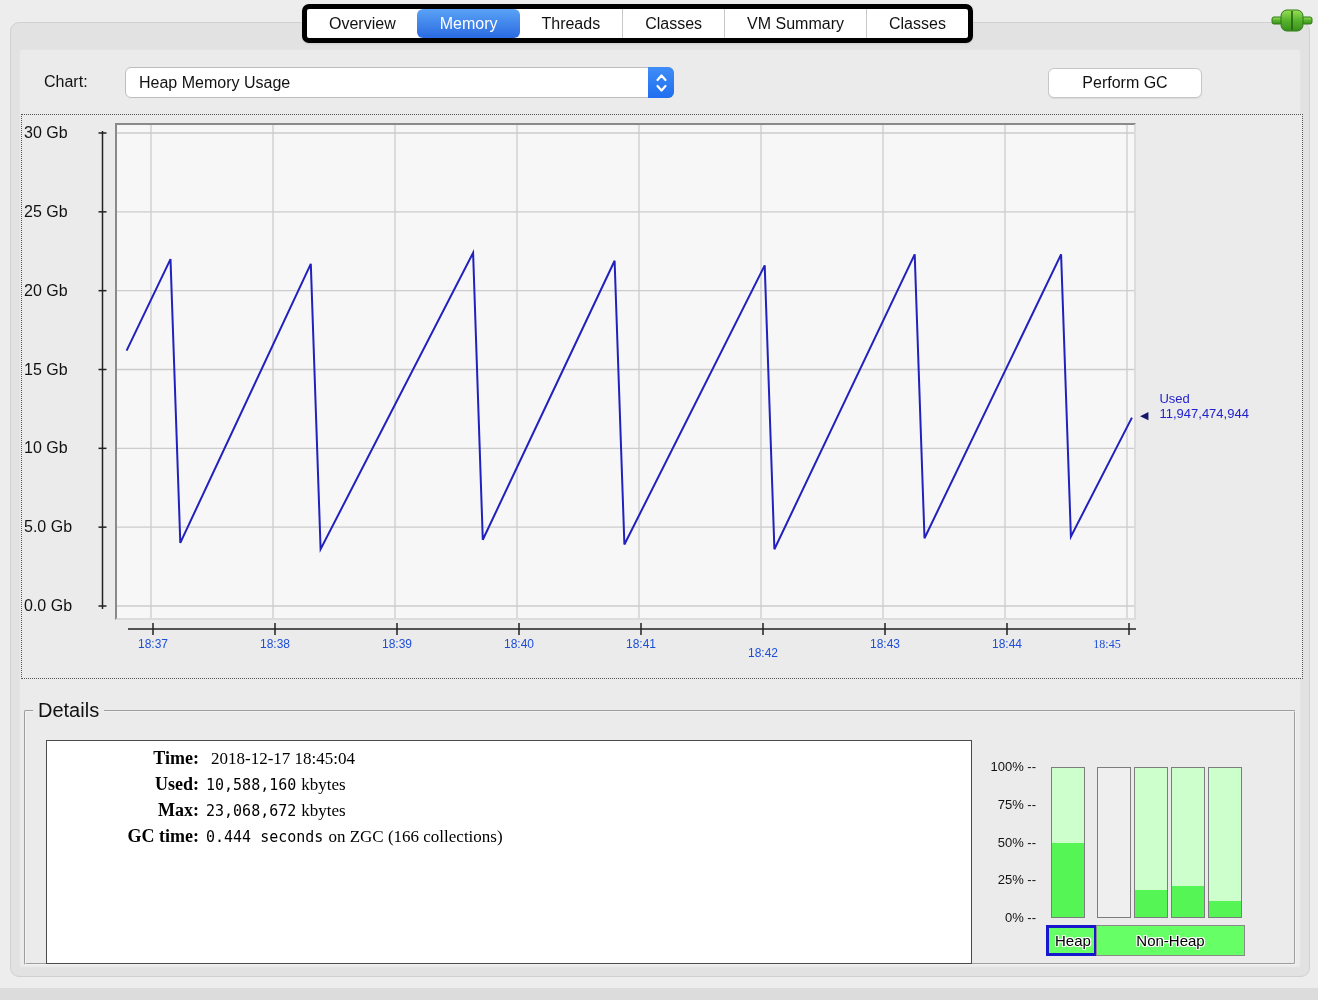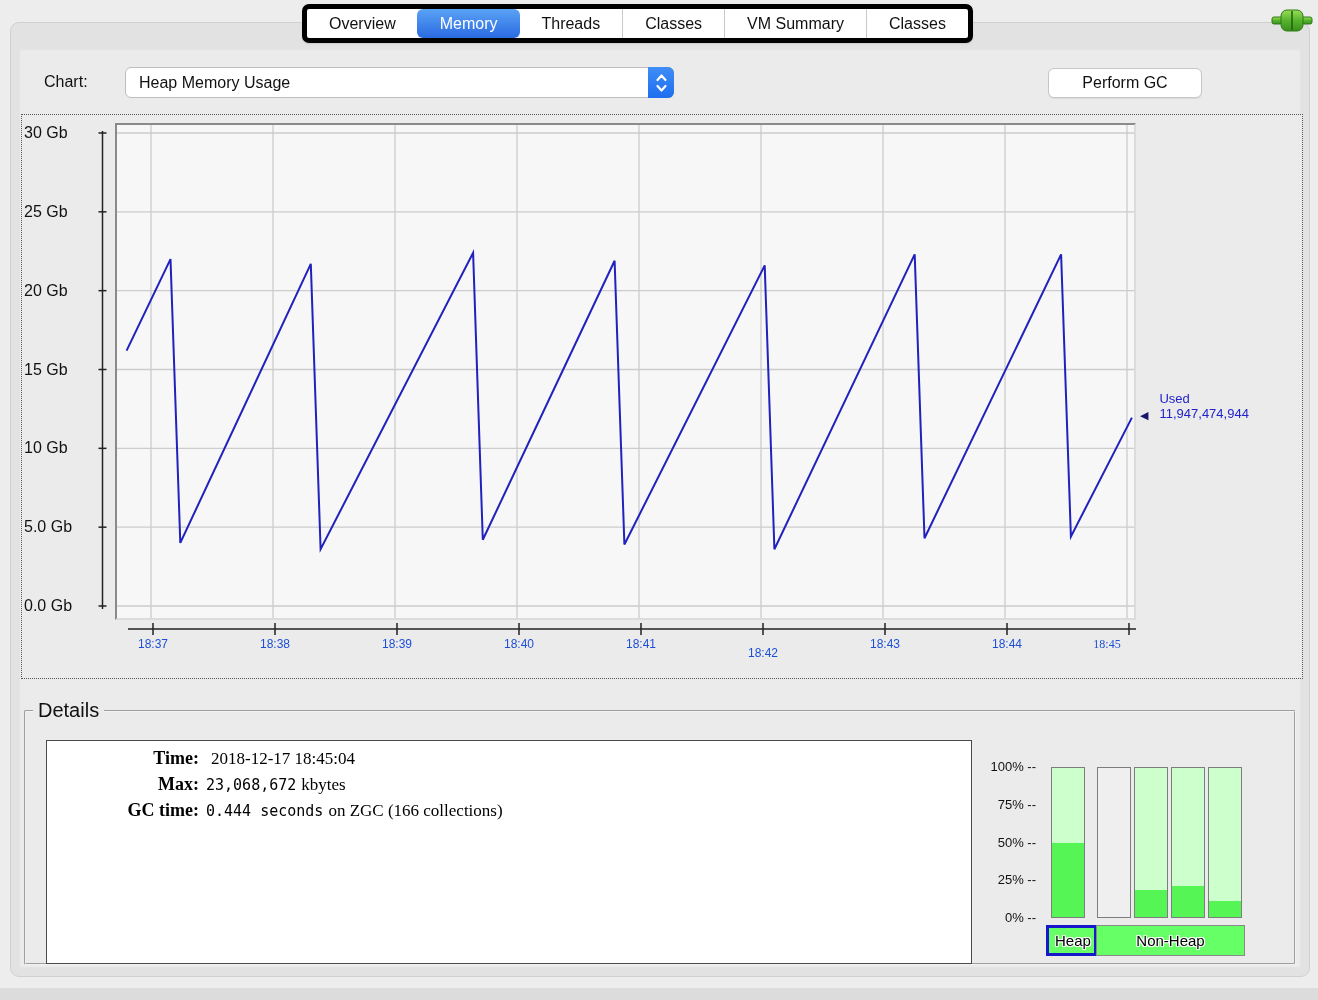--- a/index.html
+++ b/index.html
@@ -247,20 +247,23 @@
     </div>
 
     <fieldset class="details">
       <legend>Details</legend>
 
       <div class="details-white">
         <div class="drow">
           <span class="dlabel">Time:</span><span class="dnum"></span><span class="dtext">2018-12-17 18:45:04</span>
         </div>
         <div class="drow">
+          <span class="dlabel">Used:</span><span class="dnum">10,588,160</span><span class="dtext">kbytes</span>
+        </div>
+        <div class="drow">
           <span class="dlabel">Max:</span><span class="dnum">23,068,672</span><span class="dtext">kbytes</span>
         </div>
         <div class="drow">
           <span class="dlabel">GC time:</span><span class="dnum">0.444 seconds</span><span class="dtext">on ZGC (166 collections)</span>
         </div>
       </div>
 
       <div id="barScale">
           <div class="scale-lab" style="top: 36px;">100% --</div>
           <div class="scale-lab" style="top: 73.75px;">75% --</div>

